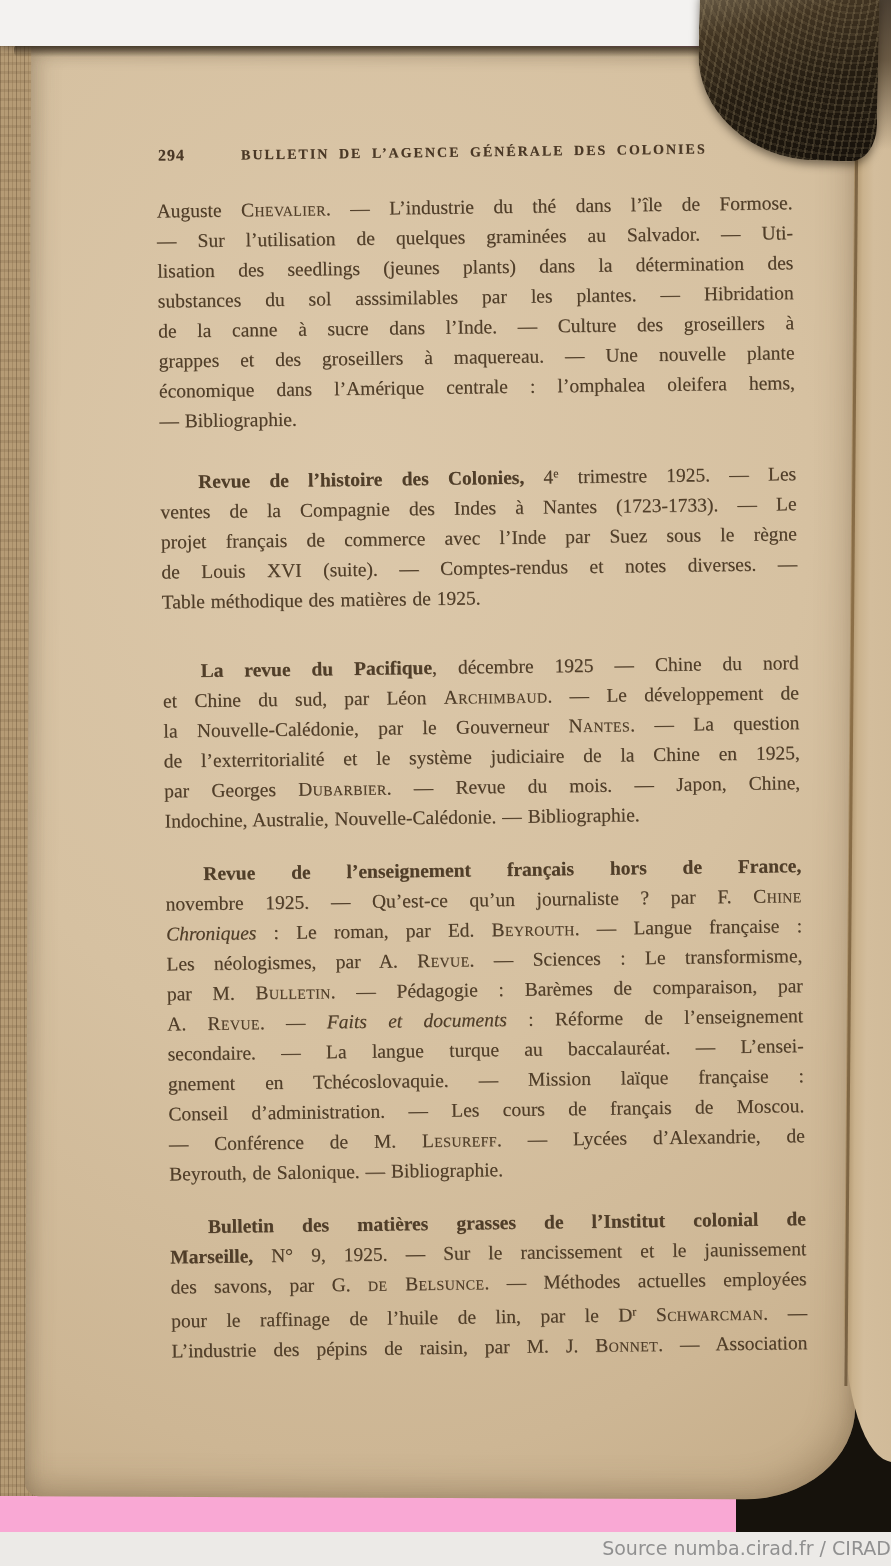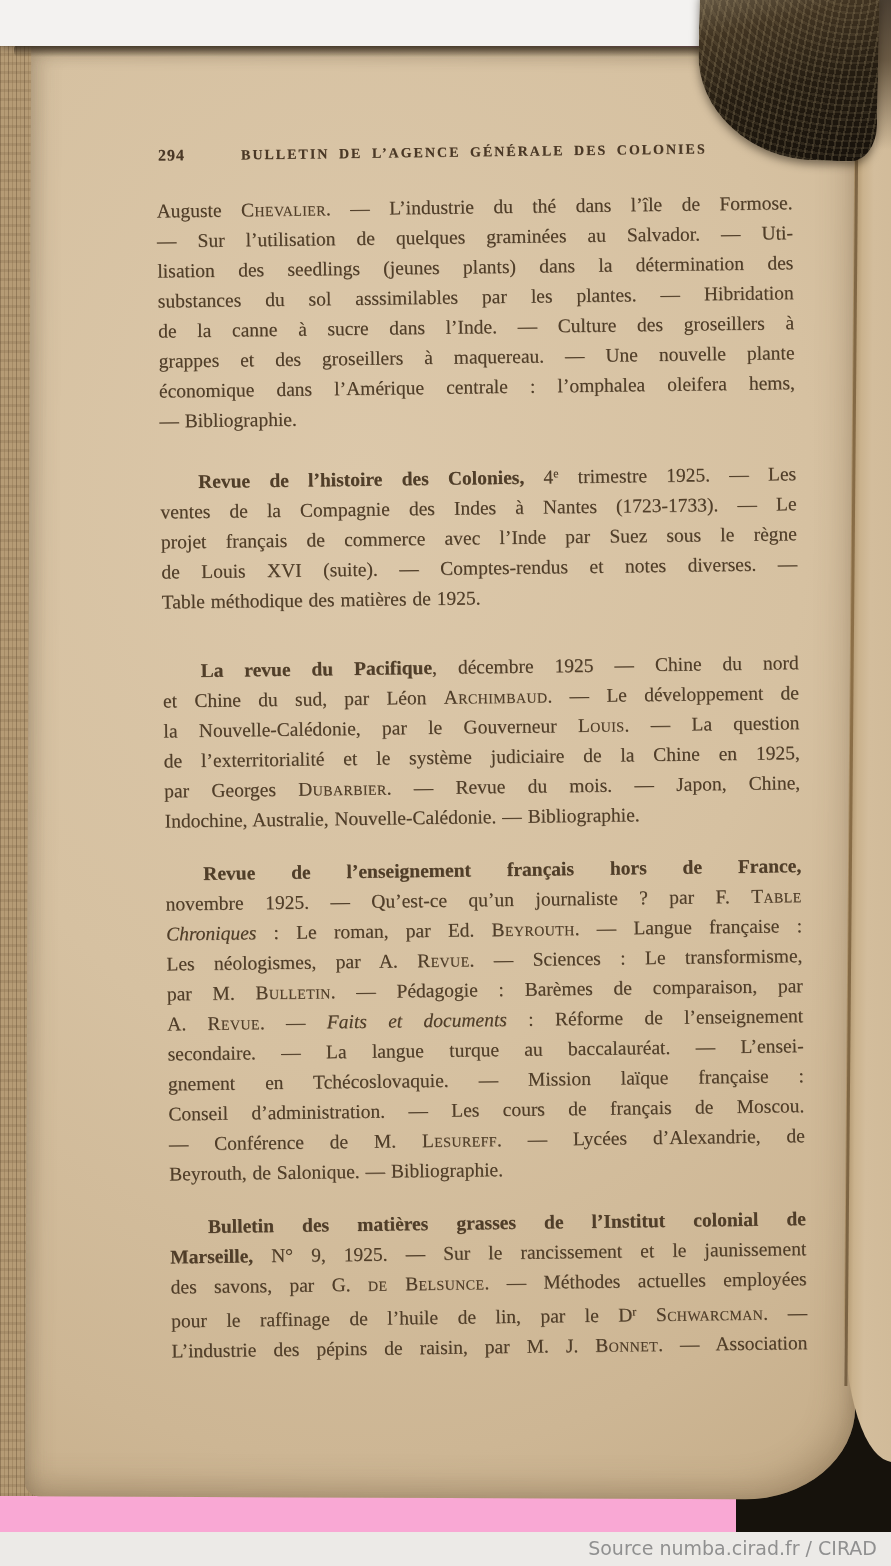--- a/index.html
+++ b/index.html
@@ -64,21 +64,21 @@
   .sc{font-variant:small-caps;letter-spacing:.4px;}
   .it{font-style:italic;}
   .b{font-weight:bold;}
   .sup{font-size:12px;vertical-align:6px;}
   .m-p1{margin-top:24px;} .m-p2{margin-top:27px;} .m-p3{margin-top:39px;}
   .m-p4{margin-top:23px;} .m-p5{margin-top:23px;}
 
   
   .watermark{position:absolute;left:0;top:1532px;width:891px;height:34px;z-index:12;
     background:#eceae7;font-family:"DejaVu Sans",sans-serif;font-size:19px;
-    color:#909090;text-align:right;line-height:33px;padding-right:14px;
+    color:#909090;text-align:right;line-height:33px;
     box-sizing:border-box;}
 </style>
 </head>
 <body>
 
 <div class="stage">
 
   <div class="left-edge"></div>
   <div class="black-corner"></div>
   <div class="page"></div>
@@ -108,28 +108,28 @@
         <div class="para m-p2 indent">
           <div class="line"><span class="b">Revue de l’histoire des Colonies,</span><span> 4</span><span class="sup">e</span><span> trimestre 1925. — Les</span></div>
           <div class="line"><span>ventes de la Compagnie des Indes à Nantes (1723-1733). — Le</span></div>
           <div class="line"><span>projet français de commerce avec l’Inde par Suez sous le règne</span></div>
           <div class="line"><span>de Louis XVI (suite). — Comptes-rendus et notes diverses. —</span></div>
           <div class="line last"><span>Table méthodique des matières de 1925.</span></div>
         </div>
         <div class="para m-p3 indent">
           <div class="line"><span class="b">La revue du Pacifique</span><span>, décembre 1925 — Chine du nord</span></div>
           <div class="line"><span>et Chine du sud, par Léon </span><span class="sc">Archimbaud</span><span>. — Le développement de</span></div>
-          <div class="line"><span>la Nouvelle-Calédonie, par le Gouverneur </span><span class="sc">Louis</span><span>. — La question</span></div>
+          <div class="line"><span>la Nouvelle-Calédonie, par le Gouverneur </span><span class="sc">Nantes</span><span>. — La question</span></div>
           <div class="line"><span>de l’exterritorialité et le système judiciaire de la Chine en 1925,</span></div>
           <div class="line"><span>par Georges </span><span class="sc">Dubarbier</span><span>. — Revue du mois. — Japon, Chine,</span></div>
           <div class="line last"><span>Indochine, Australie, Nouvelle-Calédonie. — Bibliographie.</span></div>
         </div>
         <div class="para m-p4 indent">
           <div class="line"><span class="b">Revue de l’enseignement français hors de France,</span></div>
-          <div class="line"><span>novembre 1925. — Qu’est-ce qu’un journaliste ? par F. </span><span class="sc">Table</span></div>
+          <div class="line"><span>novembre 1925. — Qu’est-ce qu’un journaliste ? par F. </span><span class="sc">Chine</span></div>
           <div class="line"><span class="it">Chroniques</span><span> : Le roman, par Ed. </span><span class="sc">Beyrouth</span><span>. — Langue française :</span></div>
           <div class="line"><span>Les néologismes, par A. </span><span class="sc">Revue</span><span>. — Sciences : Le transformisme,</span></div>
           <div class="line"><span>par M. </span><span class="sc">Bulletin</span><span>. — Pédagogie : Barèmes de comparaison, par</span></div>
           <div class="line"><span>A. </span><span class="sc">Revue</span><span>. — </span><span class="it">Faits et documents</span><span> : Réforme de l’enseignement</span></div>
           <div class="line"><span>secondaire. — La langue turque au baccalauréat. — L’ensei-</span></div>
           <div class="line"><span>gnement en Tchécoslovaquie. — Mission laïque française :</span></div>
           <div class="line"><span>Conseil d’administration. — Les cours de français de Moscou.</span></div>
           <div class="line"><span>— Conférence de M. </span><span class="sc">Lesureff</span><span>. — Lycées d’Alexandrie, de</span></div>
           <div class="line last"><span>Beyrouth, de Salonique. — Bibliographie.</span></div>
         </div>

